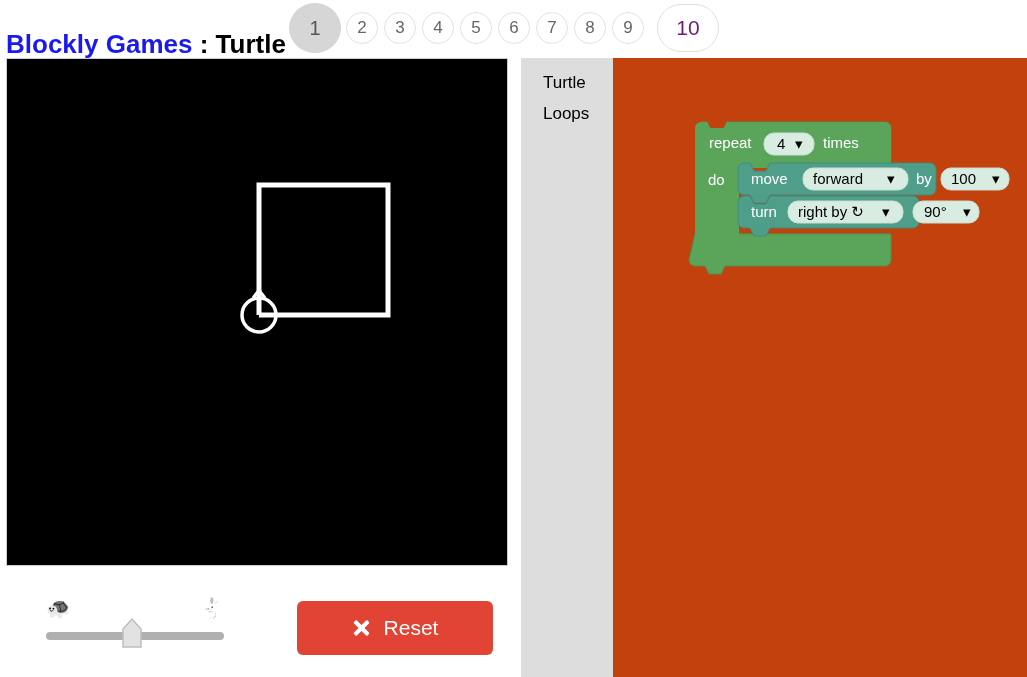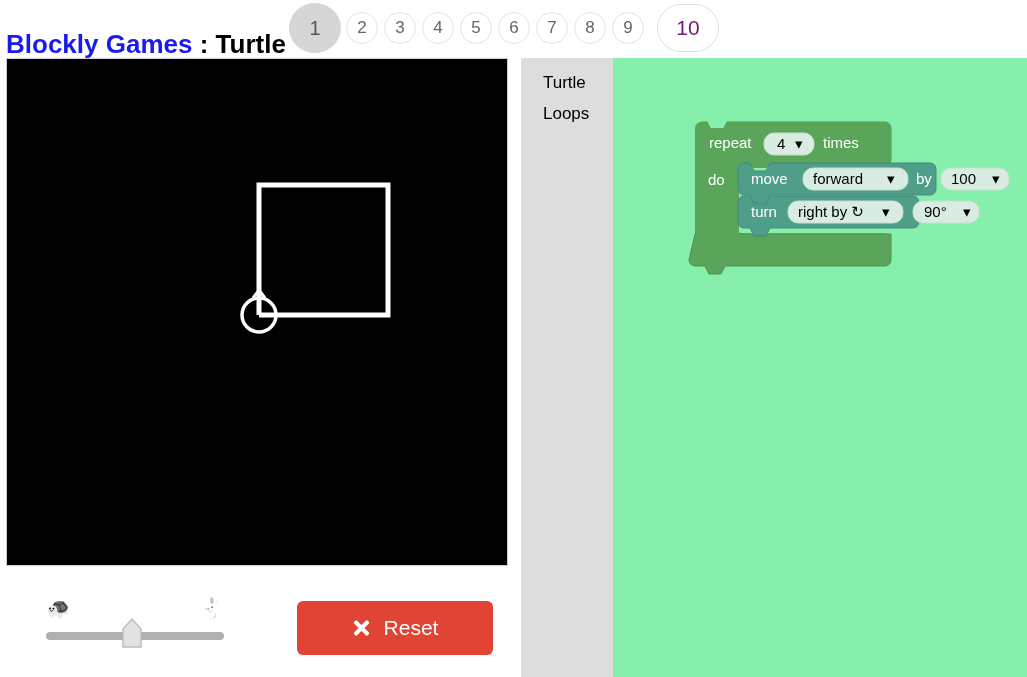--- a/index.html
+++ b/index.html
@@ -221,21 +221,21 @@
   }
   #cat-turtle { top: 15px; }
   #cat-loops  { top: 46px; }
 
   #workspace {
     position: absolute;
     left: 92px;
     top: 0;
     width: 414px;
     height: 619px;
-    background: #86efac;
+    background: #c2410c;
     overflow: hidden;
   }
   #blocks-svg {
     position: absolute;
     left: 0;
     top: 0;
   }
 
   .blk-text {
     font-family: "Liberation Sans", sans-serif;

